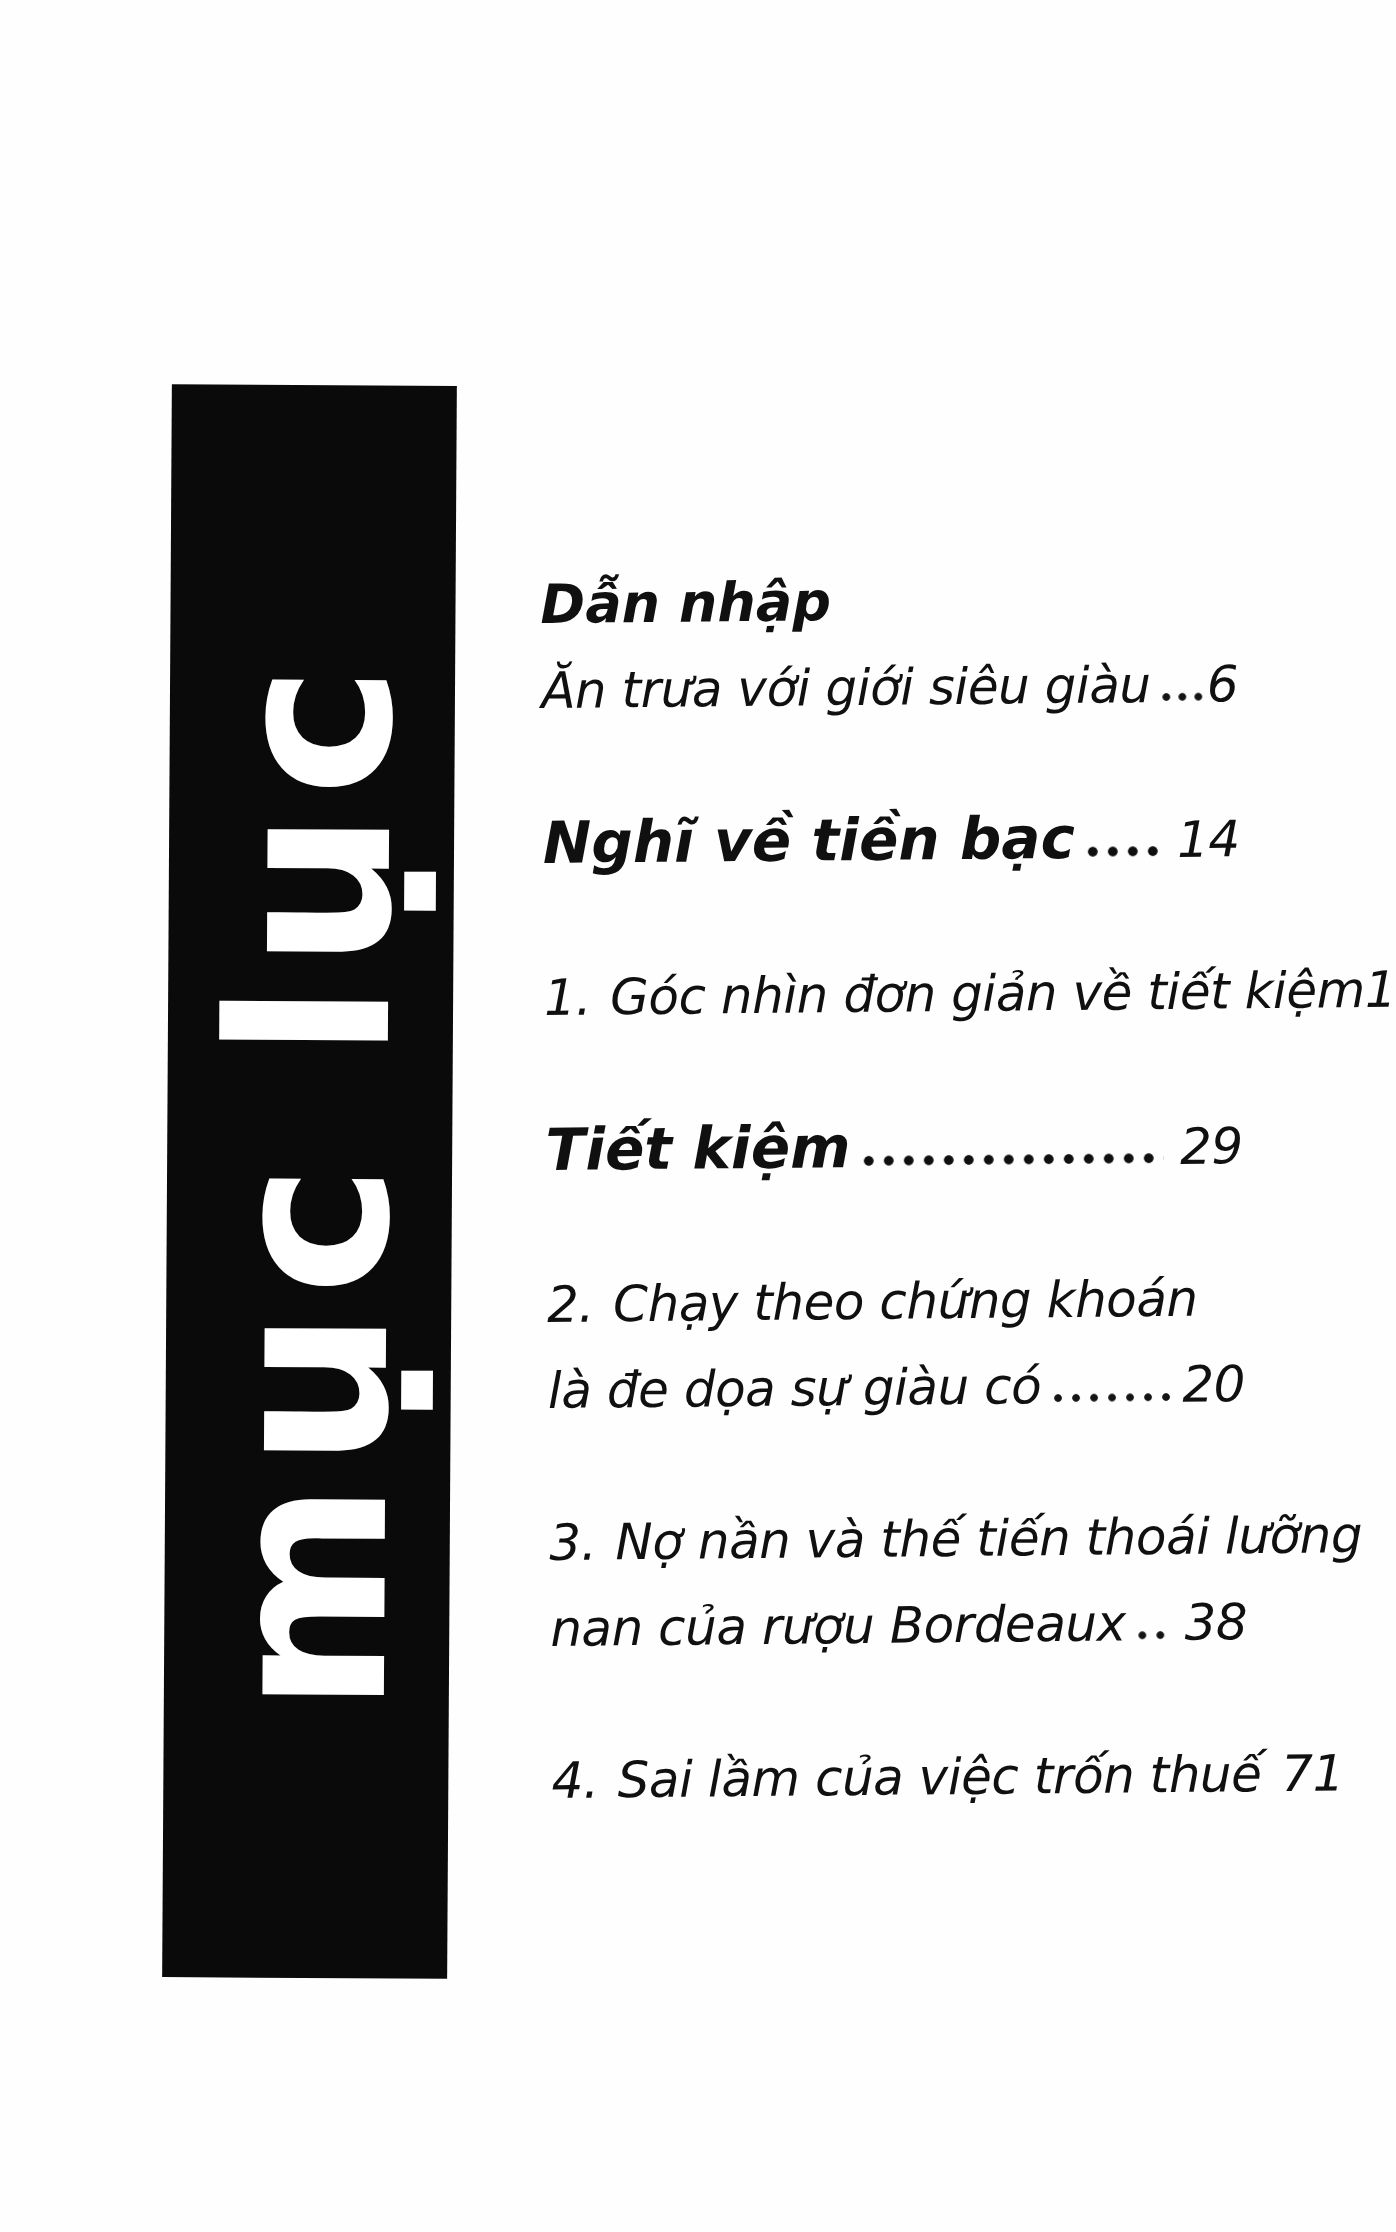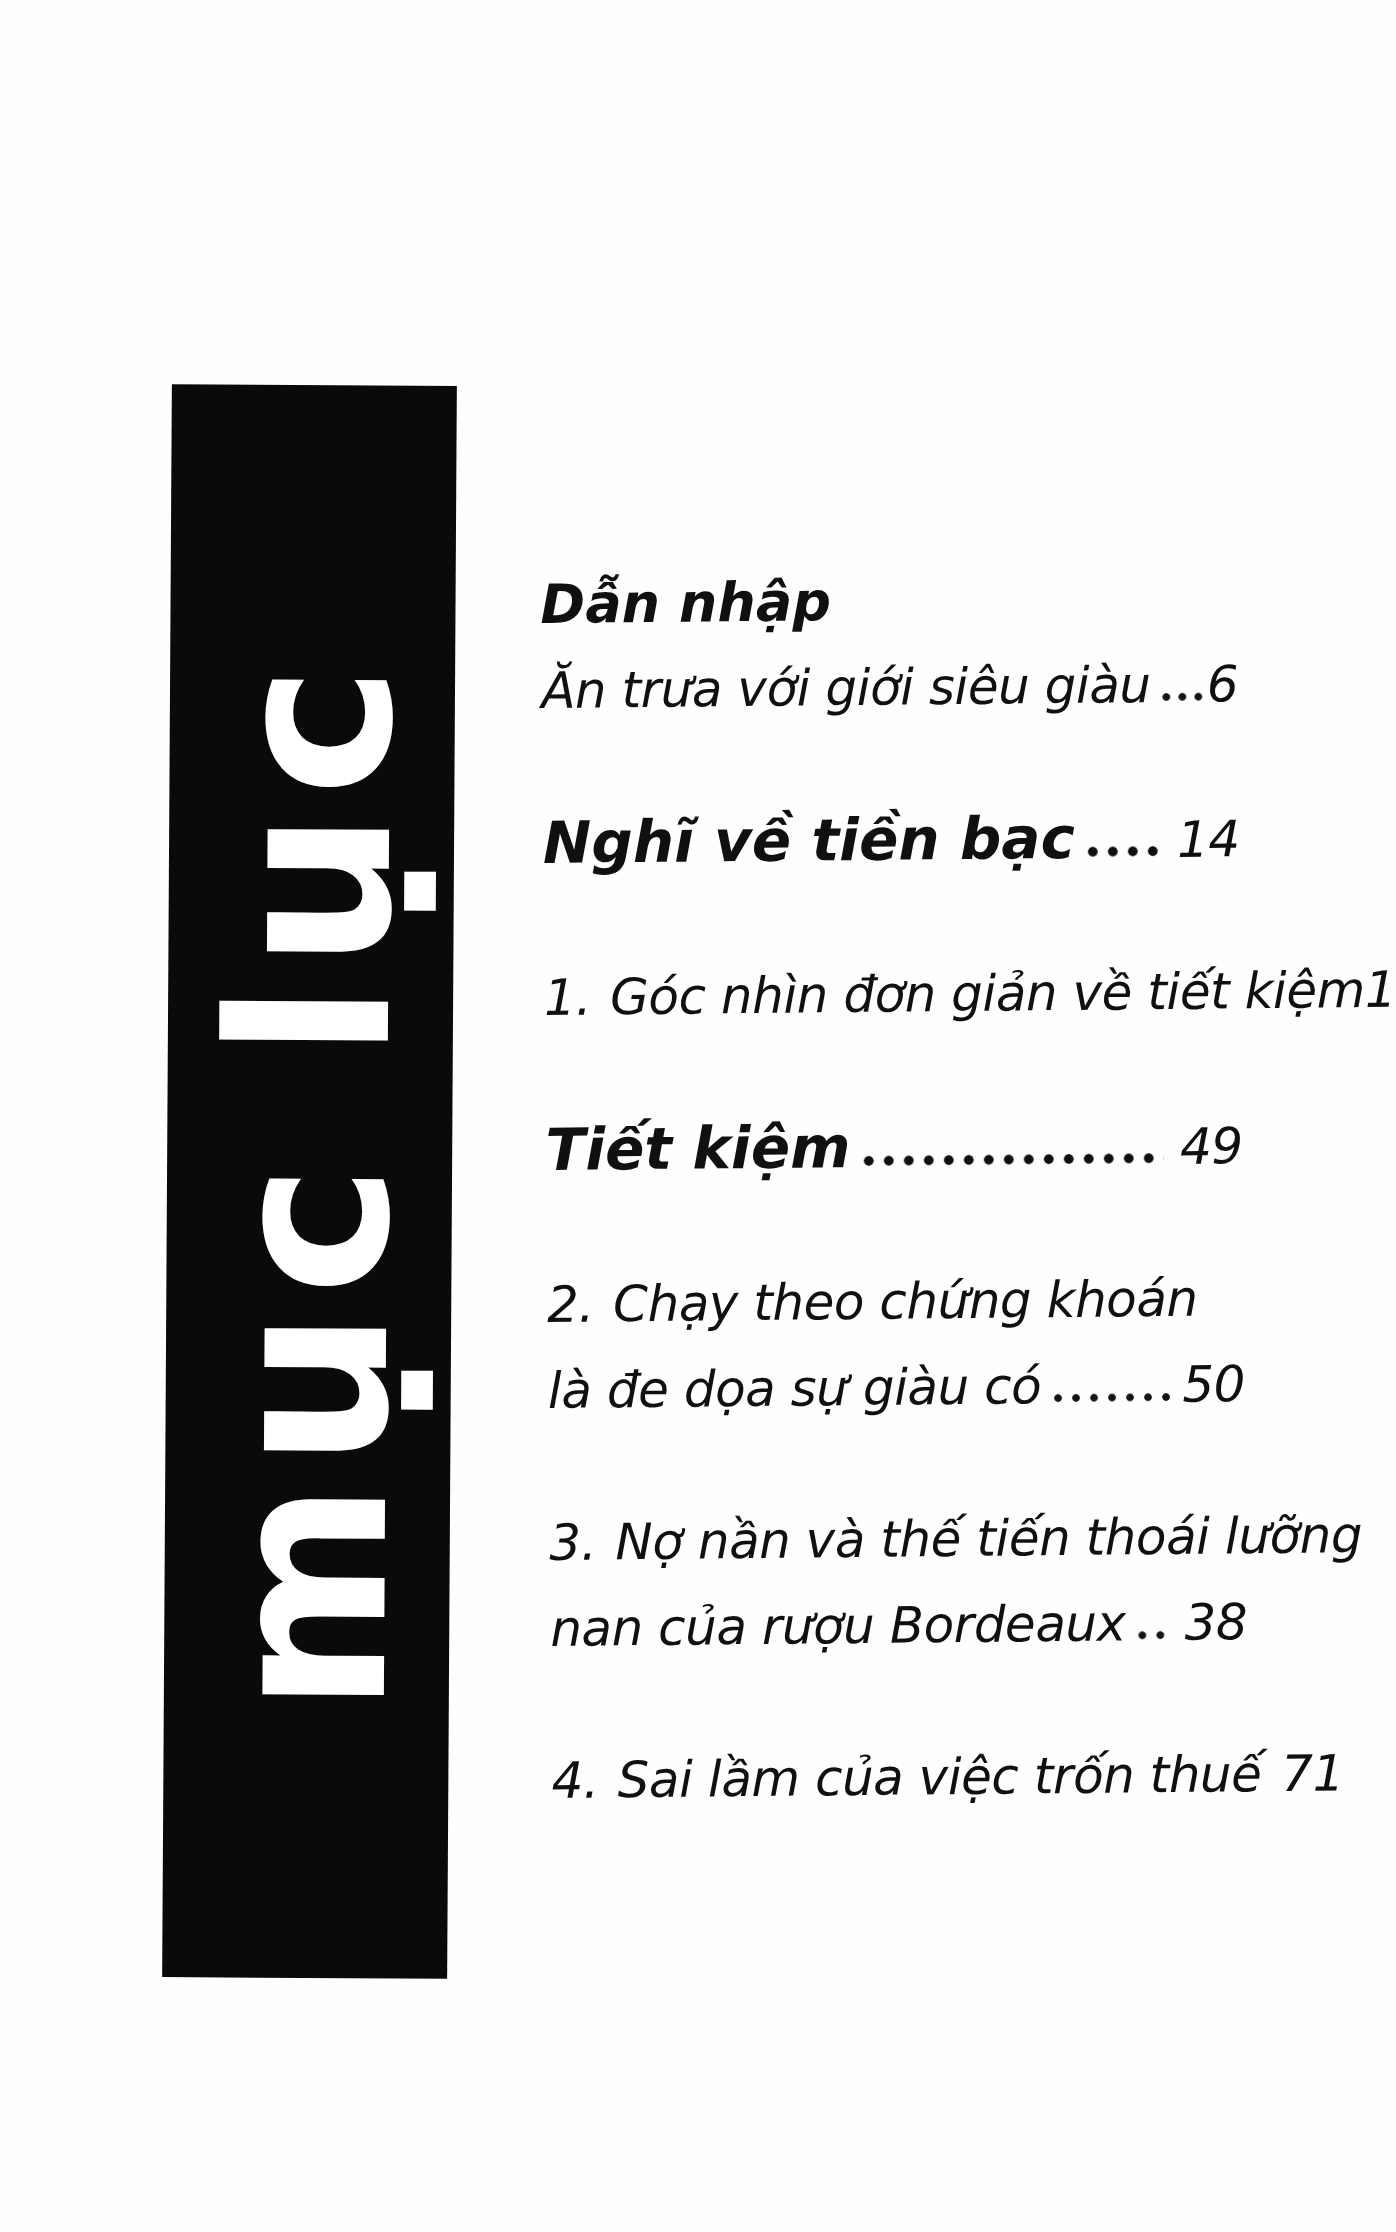--- a/index.html
+++ b/index.html
@@ -130,32 +130,32 @@
     <div class="entry row">
       <span class="num">1.</span>
       <span class="t">Góc nhìn đơn giản về tiết kiệm</span>
       <span class="gap"></span>
       <span class="pagenum">16</span>
     </div>
 
     <div class="entry row">
       <span class="t heading">Tiết kiệm</span>
       <span class="leader lg"></span>
-      <span class="pagenum">49</span>
+      <span class="pagenum">29</span>
     </div>
 
     <div class="entry">
       <div class="row">
         <span class="num">2.</span>
         <span class="t">Chạy theo chứng khoán</span>
       </div>
       <div class="row">
         <span class="t">là đe dọa sự giàu có</span>
         <span class="leader md"></span>
-        <span class="pagenum">50</span>
+        <span class="pagenum">20</span>
       </div>
     </div>
 
     <div class="entry">
       <div class="row">
         <span class="num">3.</span>
         <span class="t">Nợ nần và thế tiến thoái lưỡng</span>
       </div>
       <div class="row">
         <span class="t">nan của rượu Bordeaux</span>

